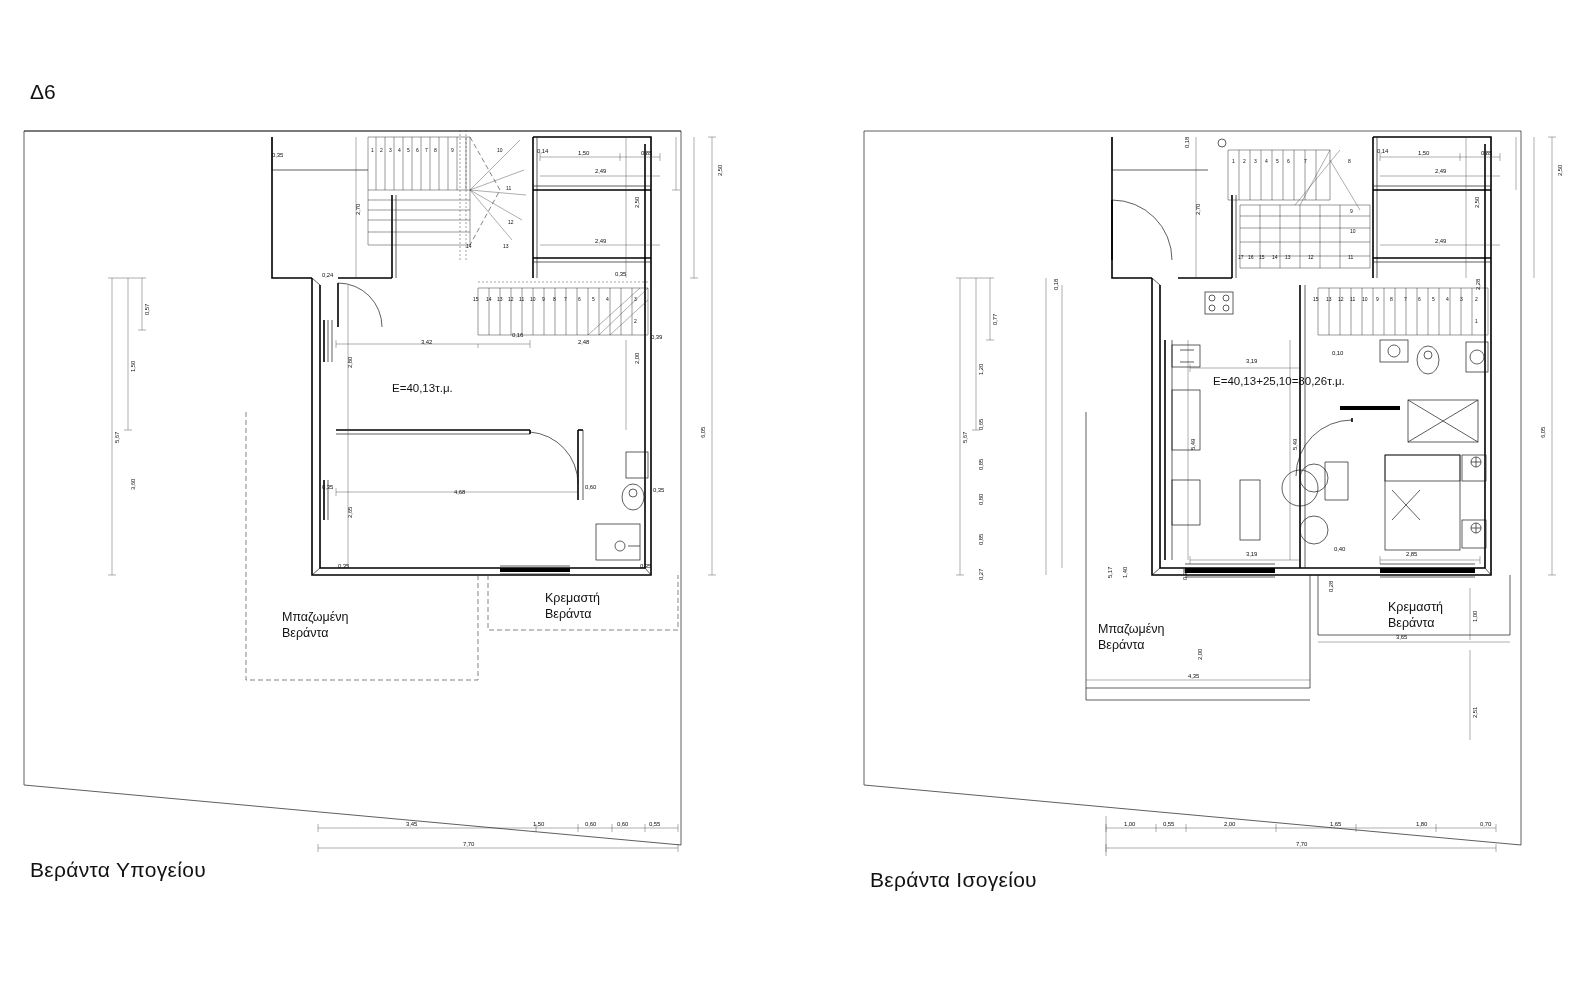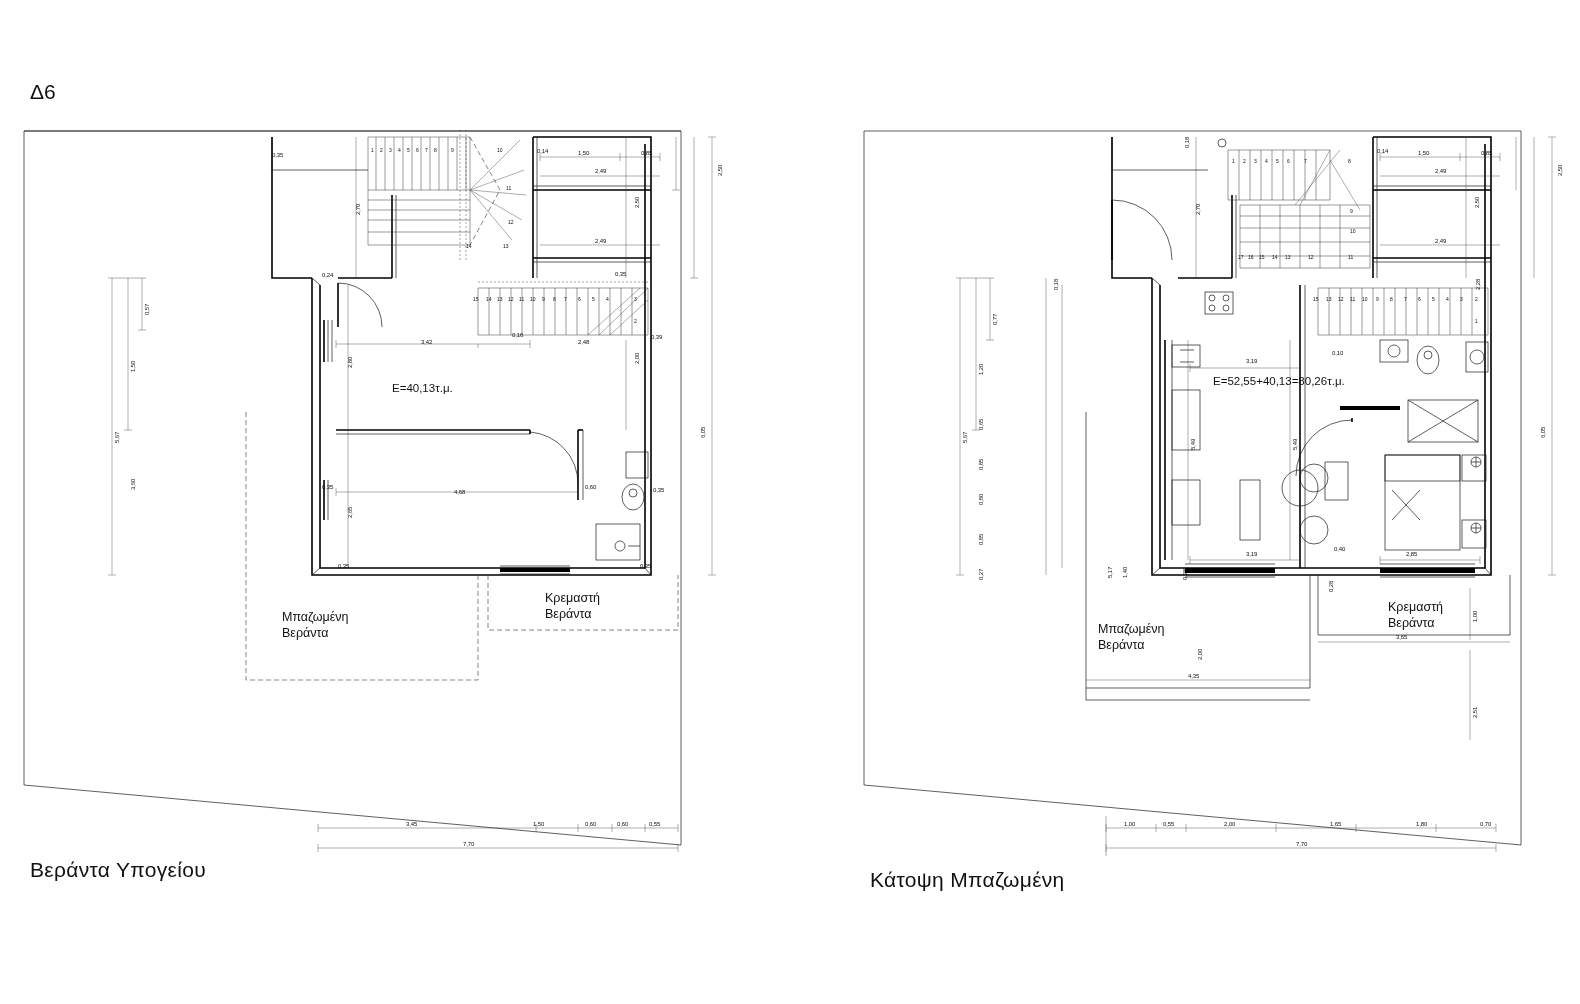--- a/index.html
+++ b/index.html
@@ -371,33 +371,33 @@
   <div class="stepnum" style="left:530px; top:296px;">10</div>
   <div class="stepnum" style="left:542px; top:296px;">9</div>
   <div class="stepnum" style="left:553px; top:296px;">8</div>
   <div class="stepnum" style="left:564px; top:296px;">7</div>
   <div class="stepnum" style="left:578px; top:296px;">6</div>
   <div class="stepnum" style="left:592px; top:296px;">5</div>
   <div class="stepnum" style="left:606px; top:296px;">4</div>
   <div class="stepnum" style="left:634px; top:296px;">3</div>
   <div class="stepnum" style="left:634px; top:318px;">2</div>
 
-  <div class="area-label" style="left:1213px; top:375px;">E=52,55+40,13=80,26τ.μ.</div>
+  <div class="area-label" style="left:1213px; top:375px;">E=40,13+25,10=80,26τ.μ.</div>
 
   <div class="room-label" style="left:1098px; top:622px;">
     <span>Μπαζωμένη</span><br>
     <span>Βεράντα</span>
   </div>
 
   <div class="room-label" style="left:1388px; top:600px;">
     <span>Κρεμαστή</span><br>
     <span>Βεράντα</span>
   </div>
 
-  <div class="plan-title" style="left:870px; top:868px;">Κάτοψη Μπαζωμένη</div>
+  <div class="plan-title" style="left:870px; top:868px;">Βεράντα Ισογείου</div>
 
   <div class="dim v" style="left:1184px; top:148px;">0,18</div>
   <div class="dim" style="left:1377px; top:148px;">0,14</div>
   <div class="dim" style="left:1418px; top:150px;">1,50</div>
   <div class="dim" style="left:1481px; top:150px;">0,85</div>
   <div class="dim" style="left:1435px; top:168px;">2,49</div>
   <div class="dim" style="left:1435px; top:238px;">2,49</div>
   <div class="dim" style="left:1246px; top:358px;">3,19</div>
   <div class="dim" style="left:1332px; top:350px;">0,10</div>
   <div class="dim" style="left:1246px; top:551px;">3,19</div>

